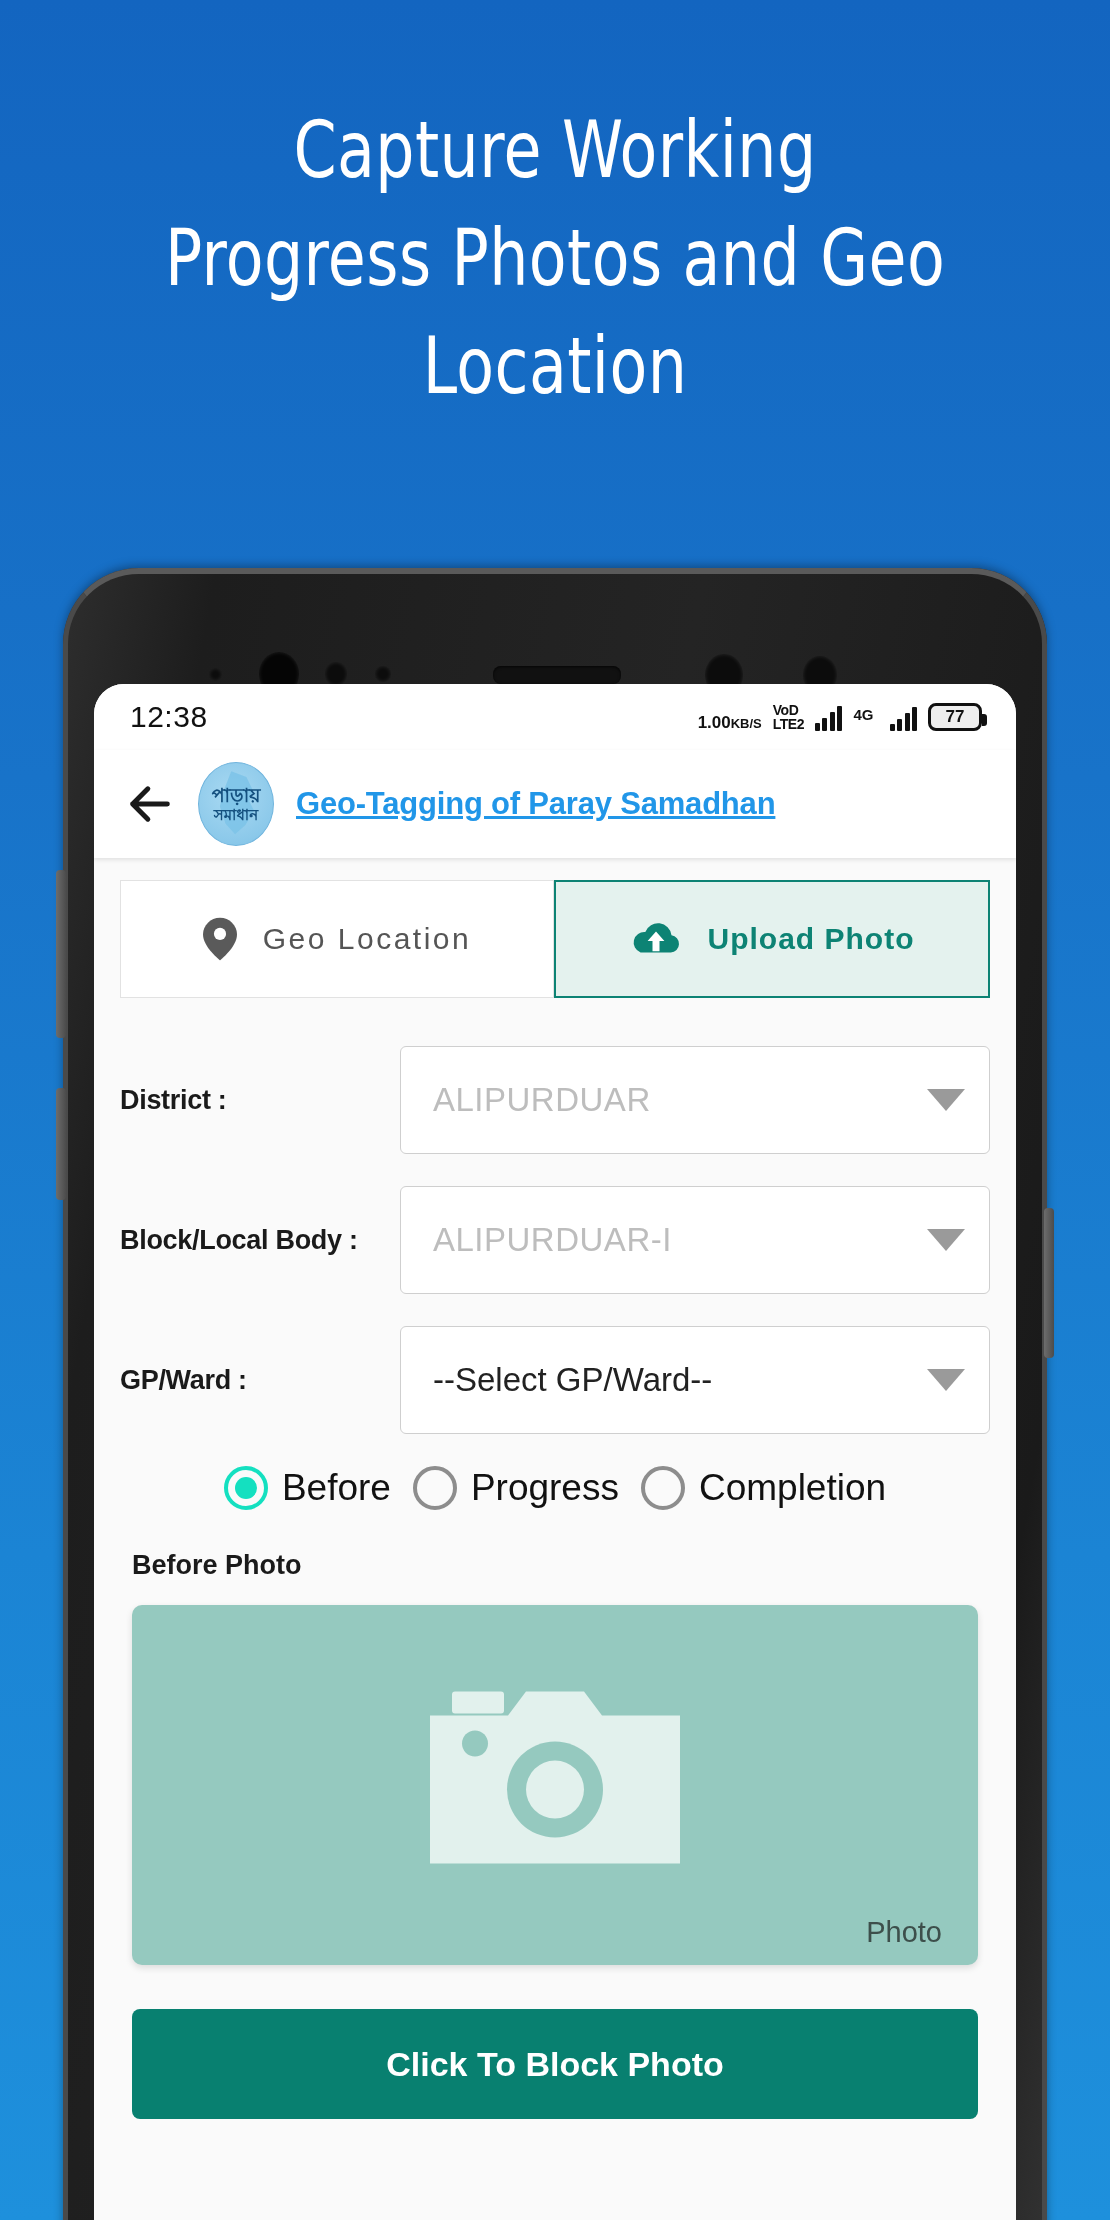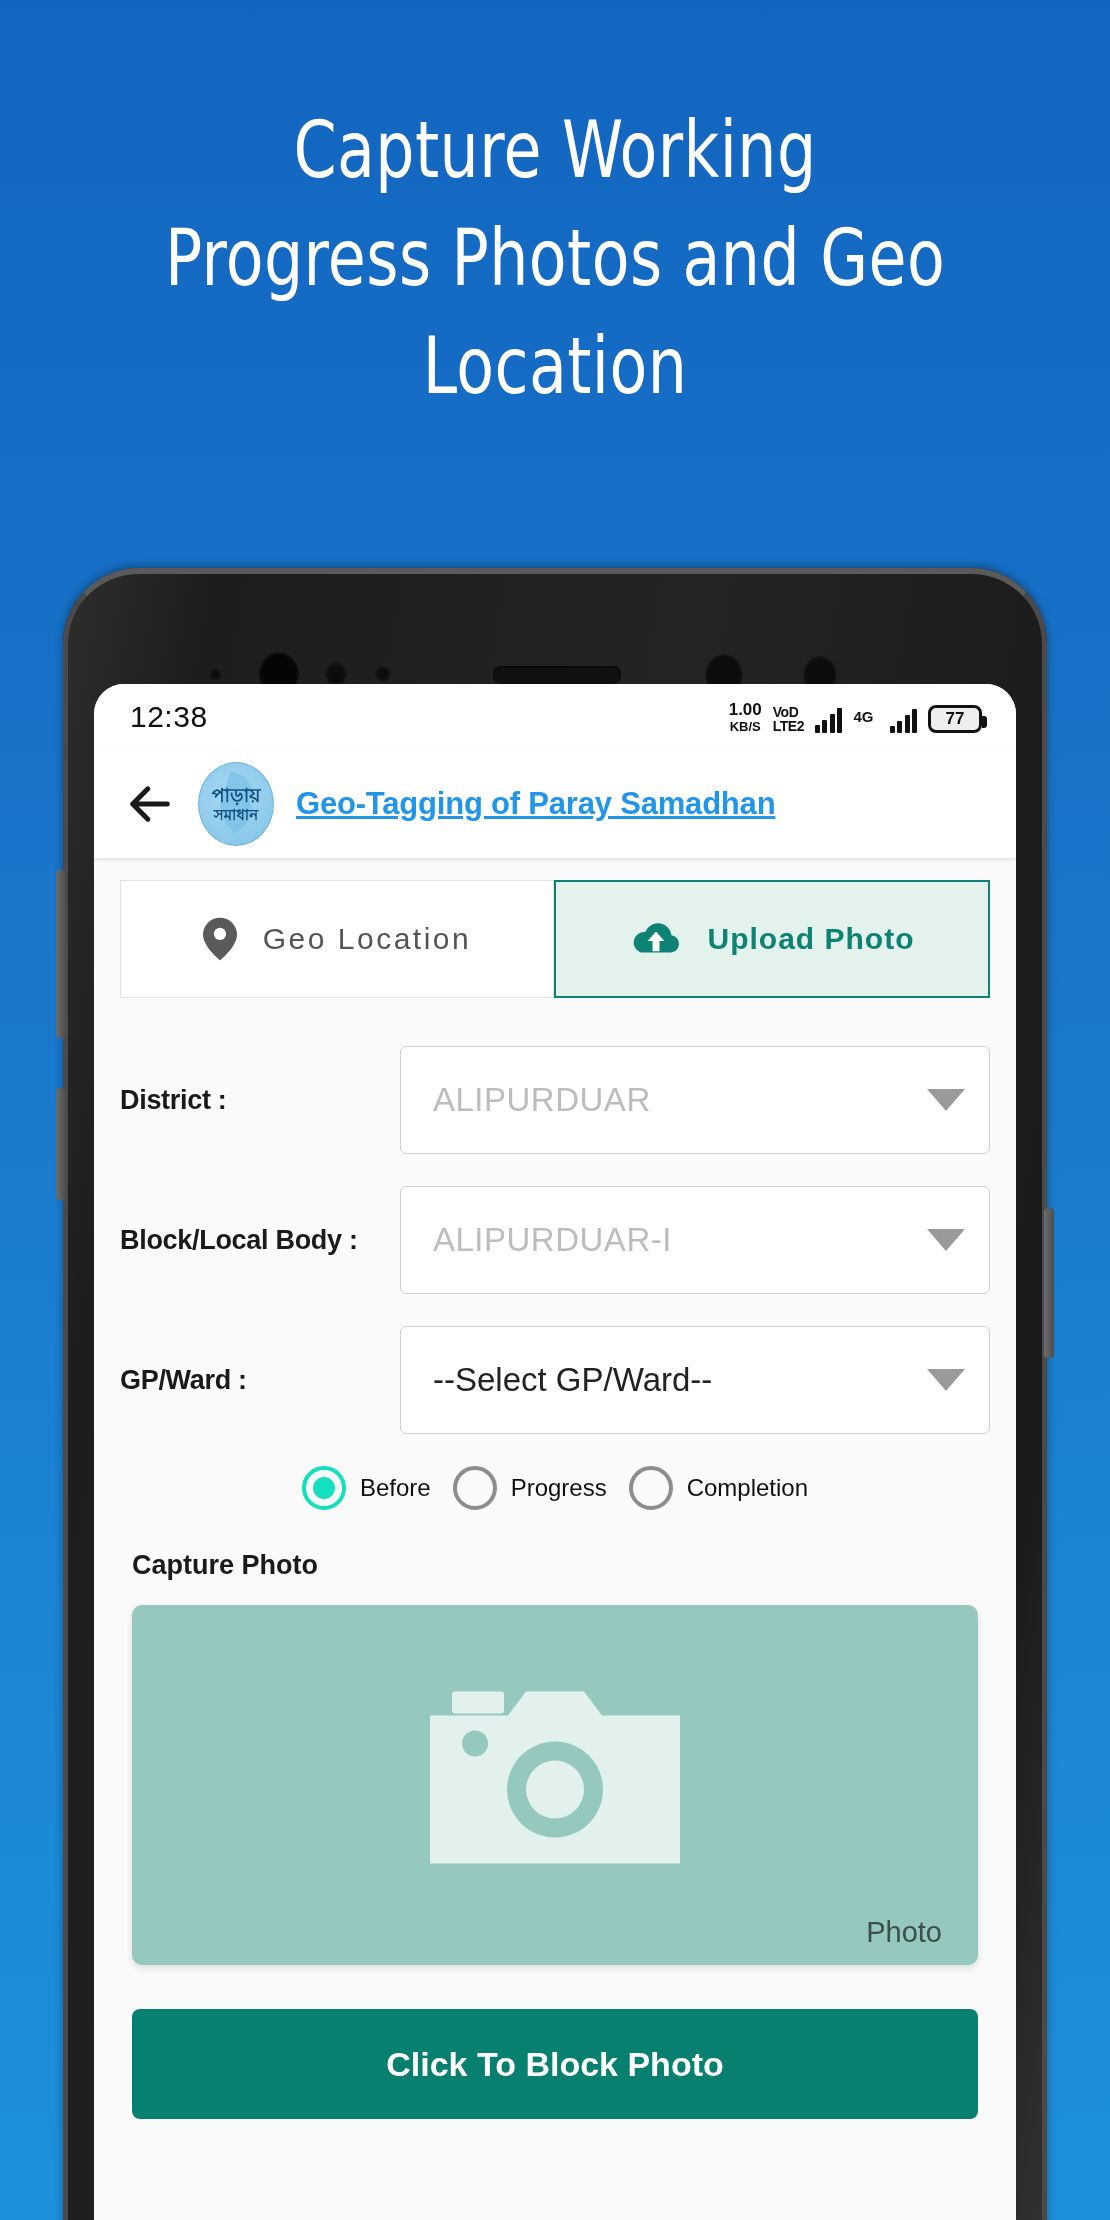--- a/index.html
+++ b/index.html
@@ -66,21 +66,21 @@
   }
 
   
   .statusbar{
     height:66px; display:flex; align-items:center;
     justify-content:space-between; padding:0 34px 0 36px;
     color:#111; background:#fff;
   }
   .clock{ font-size:30px; letter-spacing:.5px; }
   .status-right{ display:flex; align-items:flex-end; gap:11px; }
-  .netspeed{ display:flex; flex-direction:column; align-items:center; line-height:1;
+  .netspeed{ display:flex; align-items:center; line-height:1;
              font-size:17px; font-weight:700; }
   .netspeed .unit{ font-size:13px; margin-top:2px; }
   .volte{ display:flex; flex-direction:column; line-height:1; font-size:14px; font-weight:800; }
   .volte .r1{ letter-spacing:-.5px; }
   .volte .r2{ letter-spacing:-.5px; }
   .bars{ display:flex; align-items:flex-end; gap:2.5px; height:26px; }
   .bars i{ display:block; width:5px; background:#111; border-radius:1px; }
   .g4{ display:flex; align-items:flex-end; gap:16px; }
   .g4 .lbl{ font-size:15px; font-weight:700; line-height:1; margin-bottom:9px; }
   .battery{
@@ -158,21 +158,21 @@
           border-top:22px solid #9a9a9a; flex:none; }
 
   
   .radios{ display:flex; align-items:center; justify-content:center; gap:22px;
            margin:30px 0 40px; }
   .radio{ display:flex; align-items:center; gap:14px; }
   .rdot{ width:44px;height:44px;border-radius:50%;border:4px solid #8d8d8d;
          display:flex;align-items:center;justify-content:center;flex:none; }
   .radio.on .rdot{ border-color:#14e0c0; }
   .radio.on .rdot::after{ content:""; width:22px;height:22px;border-radius:50%;background:#14e0c0; }
-  .rlabel{ font-size:24px; color:#111; }
+  .rlabel{ font-size:37px; color:#111; }
 
   
   .cap-label{ font-size:27px; font-weight:700; color:#1a1a1a; margin:0 0 24px 12px; }
   .photo-card{
     margin:0 12px; height:360px; border-radius:10px;
     background:#95c9bf; position:relative; overflow:hidden;
     box-shadow:0 3px 7px rgba(0,0,0,.12);
   }
   .cam{ position:absolute; left:50%; top:48%; transform:translate(-50%,-50%);
         width:250px;height:185px; }
@@ -307,21 +307,21 @@
         <label class="radio">
           <span class="rdot"></span>
           <span class="rlabel">Progress</span>
         </label>
         <label class="radio">
           <span class="rdot"></span>
           <span class="rlabel">Completion</span>
         </label>
       </div>
 
-      <div class="cap-label">Capture Photo</div>
+      <div class="cap-label">Before Photo</div>
       <div class="photo-card">
         <svg class="cam" viewBox="0 0 250 185">
           <rect x="22" y="6" width="52" height="22" rx="3" fill="#e2f1ed"></rect>
           <path d="M0 30h78l18-24h58l18 24h78v148H0z" fill="#e2f1ed"></path>
           <circle cx="125" cy="104" r="48" fill="#95c9bf"></circle>
           <circle cx="125" cy="104" r="29" fill="#e2f1ed"></circle>
           <circle cx="45" cy="58" r="13" fill="#95c9bf"></circle>
         </svg>
         <div class="photo-tag">Photo</div>
       </div>

